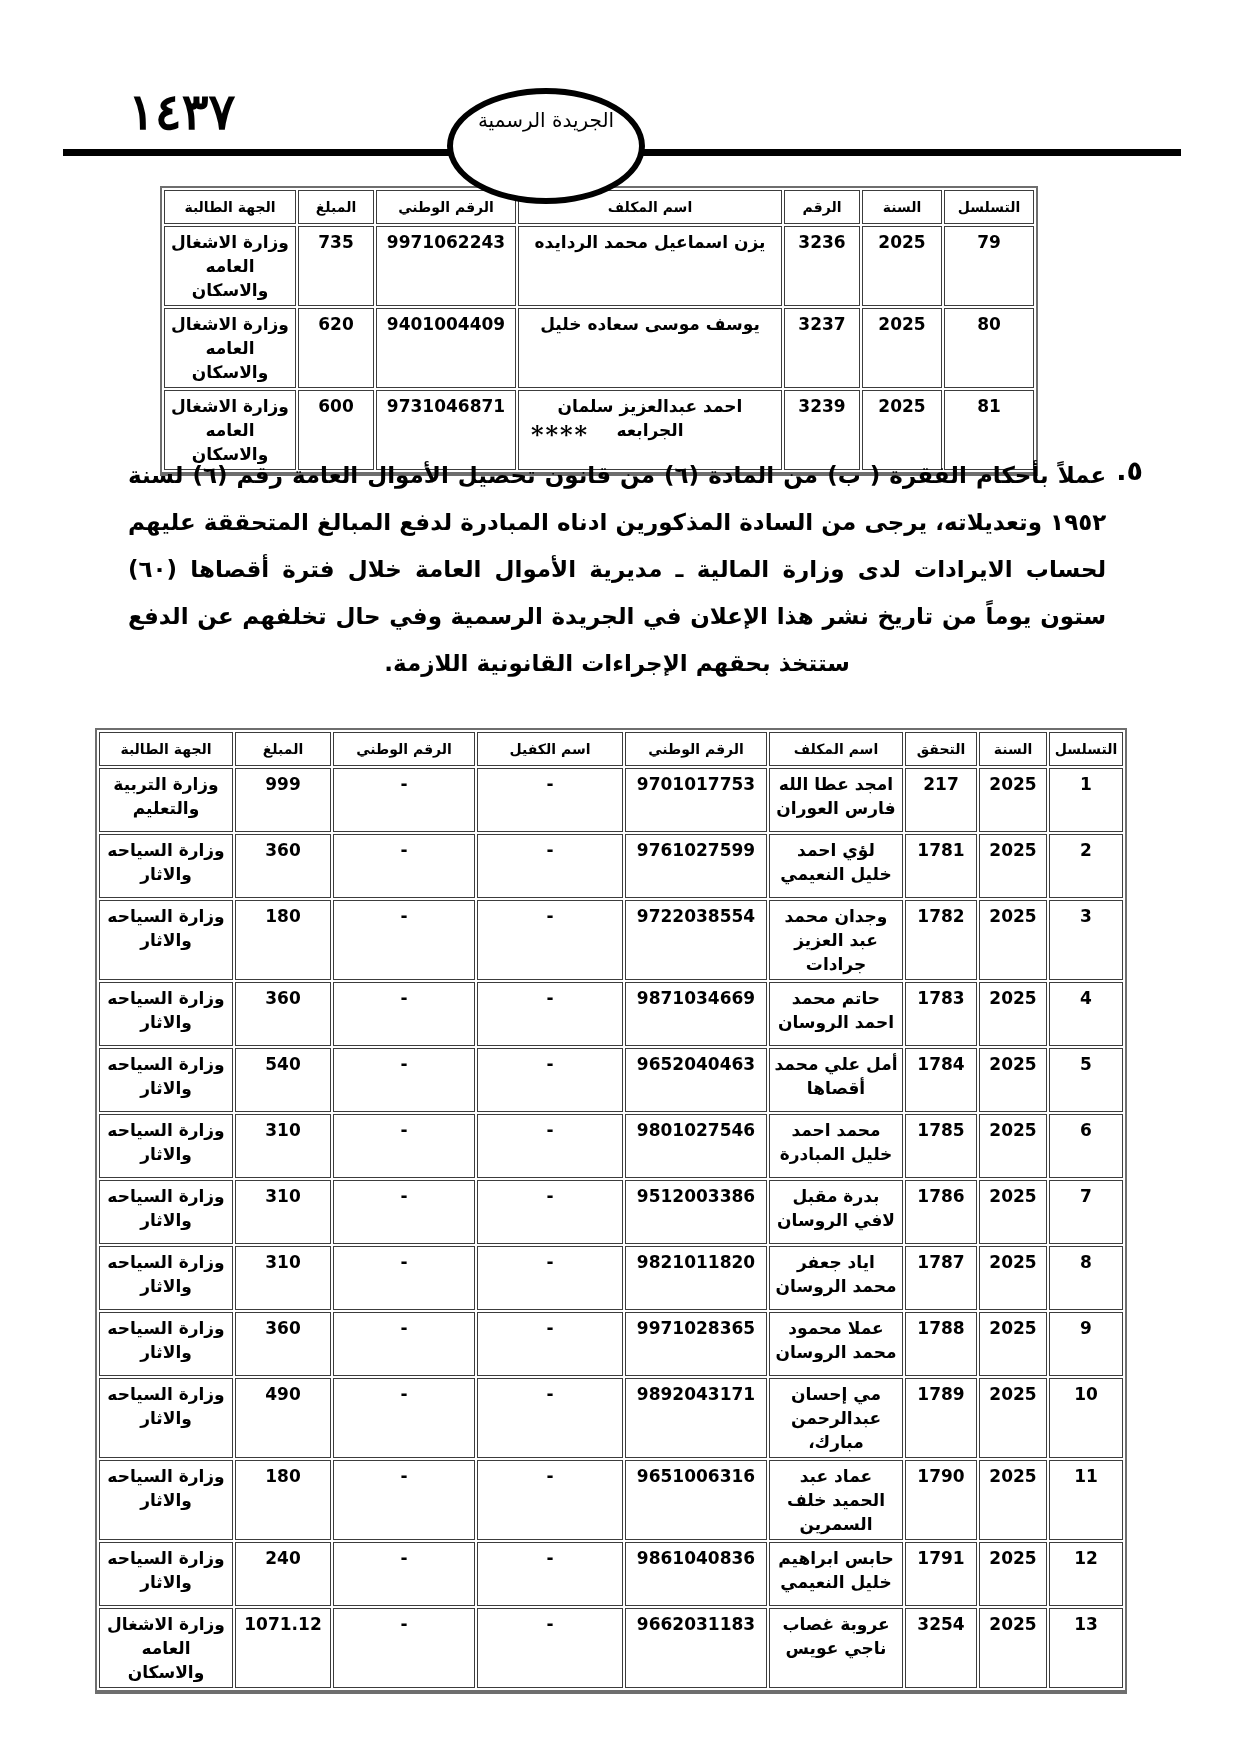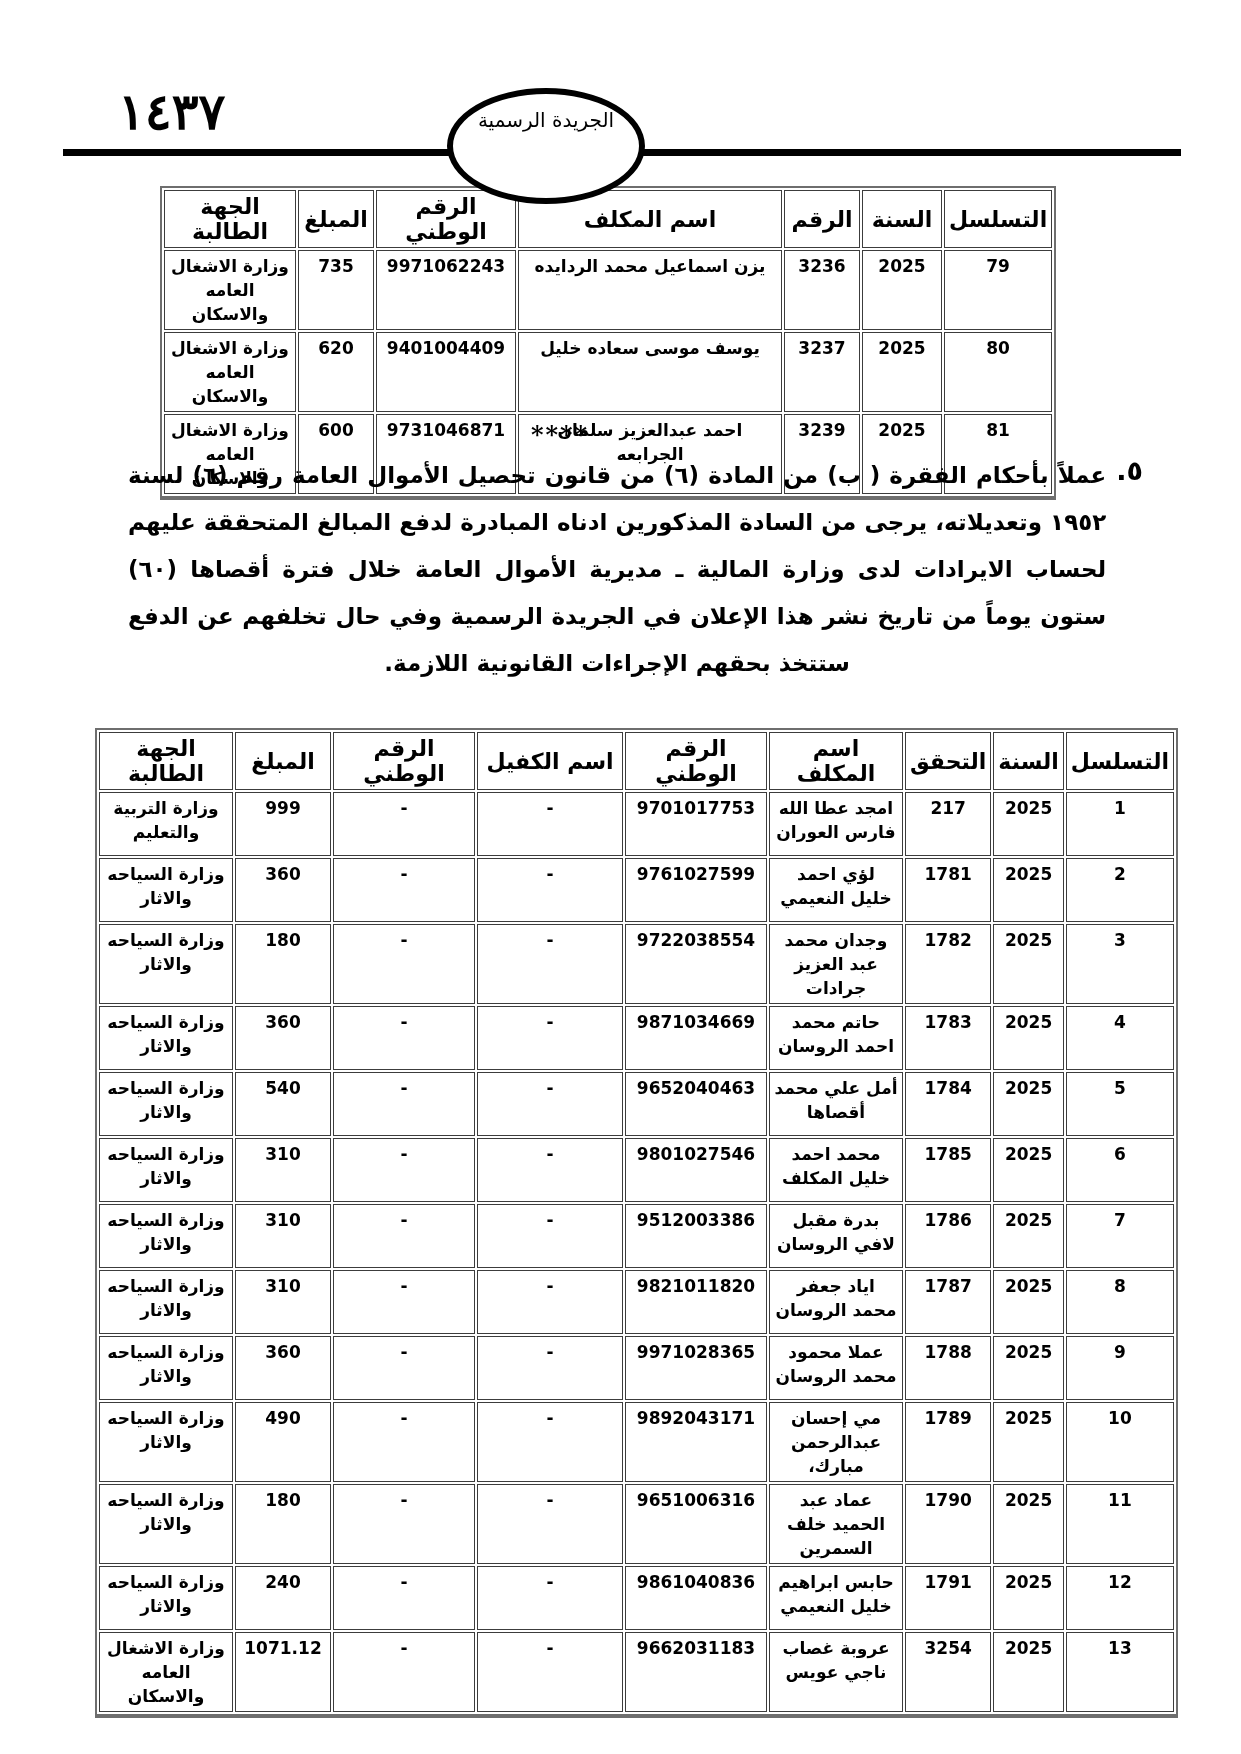--- a/index.html
+++ b/index.html
@@ -12,21 +12,21 @@
     color: #000;
     overflow: hidden;
   }
 
   
   .header-rule {
     position: absolute; left: 63px; right: 60px; top: 149px;
     height: 7px; background: #000;
   }
   .page-number {
-    position: absolute; left: 118px; top: 82px;
+    position: absolute; left: 128px; top: 82px;
     font-size: 50px; font-weight: bold;
     font-family: "DejaVu Serif", serif;
     letter-spacing: 1px;
   }
   .masthead-ellipse {
     position: absolute; left: 447px; top: 88px;
     width: 198px; height: 116px;
     border: 6px solid #000; border-radius: 50%;
     background: #fff; z-index: 2;
     display: flex; align-items: flex-start; justify-content: center;
@@ -43,21 +43,21 @@
     table-layout: fixed;
   }
   table.gz th, table.gz td {
     border: 1px solid #3c3c3c;
     font-weight: bold;
     text-align: center;
     padding: 3px 4px;
     overflow: hidden;
     background: #fff;
   }
-  table.gz th { vertical-align: middle; height: 34px; font-size: 22px; margin-left: 11px; }
+  table.gz th { vertical-align: middle; height: 34px; font-size: 14px; margin-left: 11px; }
   table.gz td { vertical-align: top; font-size: 17px; line-height: 24px; }
 
   .table1-wrap { position: absolute; left: 160px; top: 186px; }
   .table1-wrap td { height: 62px; }
 
   .table2-wrap { position: absolute; left: 95px; top: 728px; }
   .table2-wrap td { height: 64px; }
 
   
   .stars-separator {
@@ -235,21 +235,21 @@
           <td>9652040463</td>
           <td>-</td>
           <td>-</td>
           <td>540</td>
           <td>وزارة السياحه والاثار</td>
         </tr>
         <tr>
           <td>6</td>
           <td>2025</td>
           <td>1785</td>
-          <td>محمد احمد خليل المكلف</td>
+          <td>محمد احمد خليل المبادرة</td>
           <td>9801027546</td>
           <td>-</td>
           <td>-</td>
           <td>310</td>
           <td>وزارة السياحه والاثار</td>
         </tr>
         <tr>
           <td>7</td>
           <td>2025</td>
           <td>1786</td>

